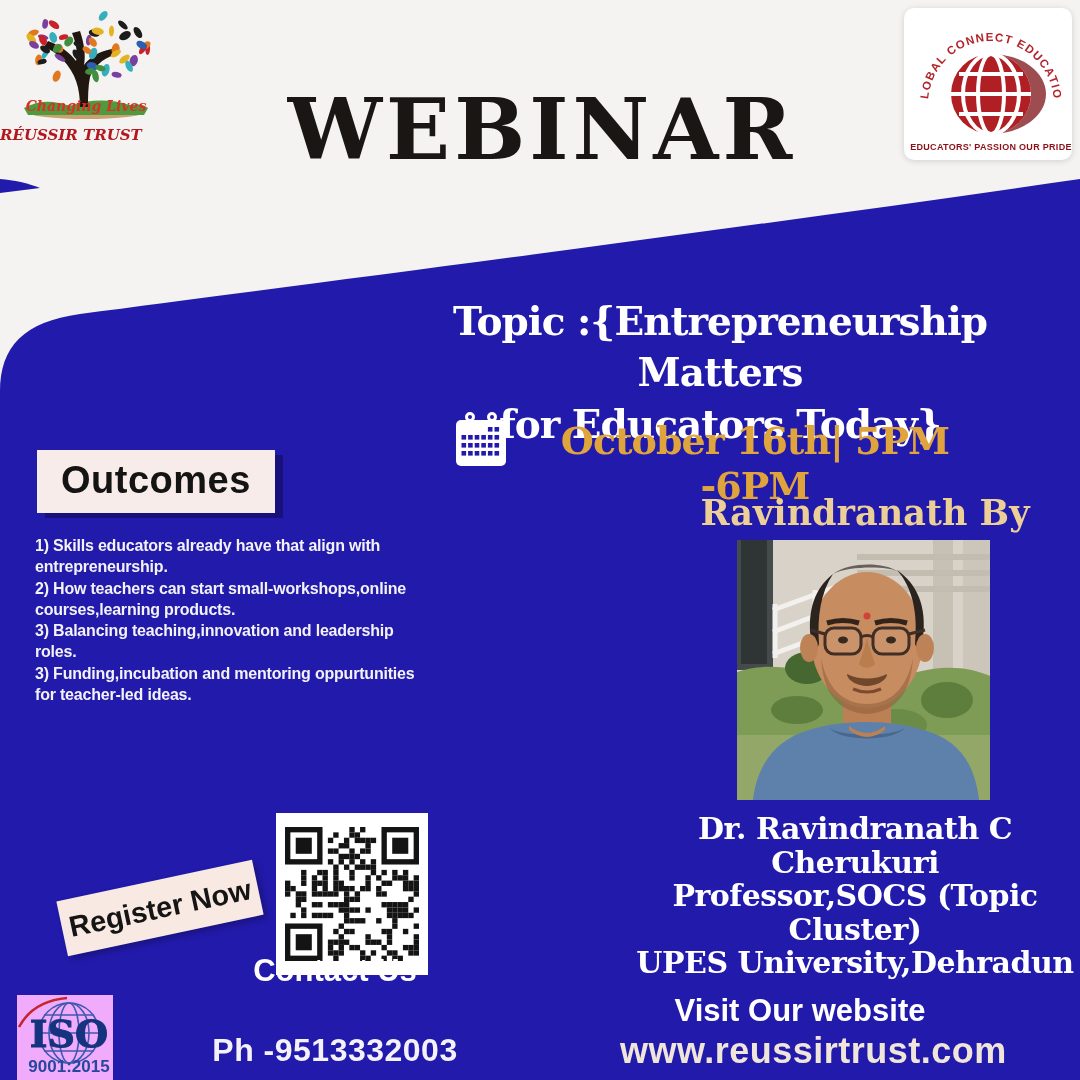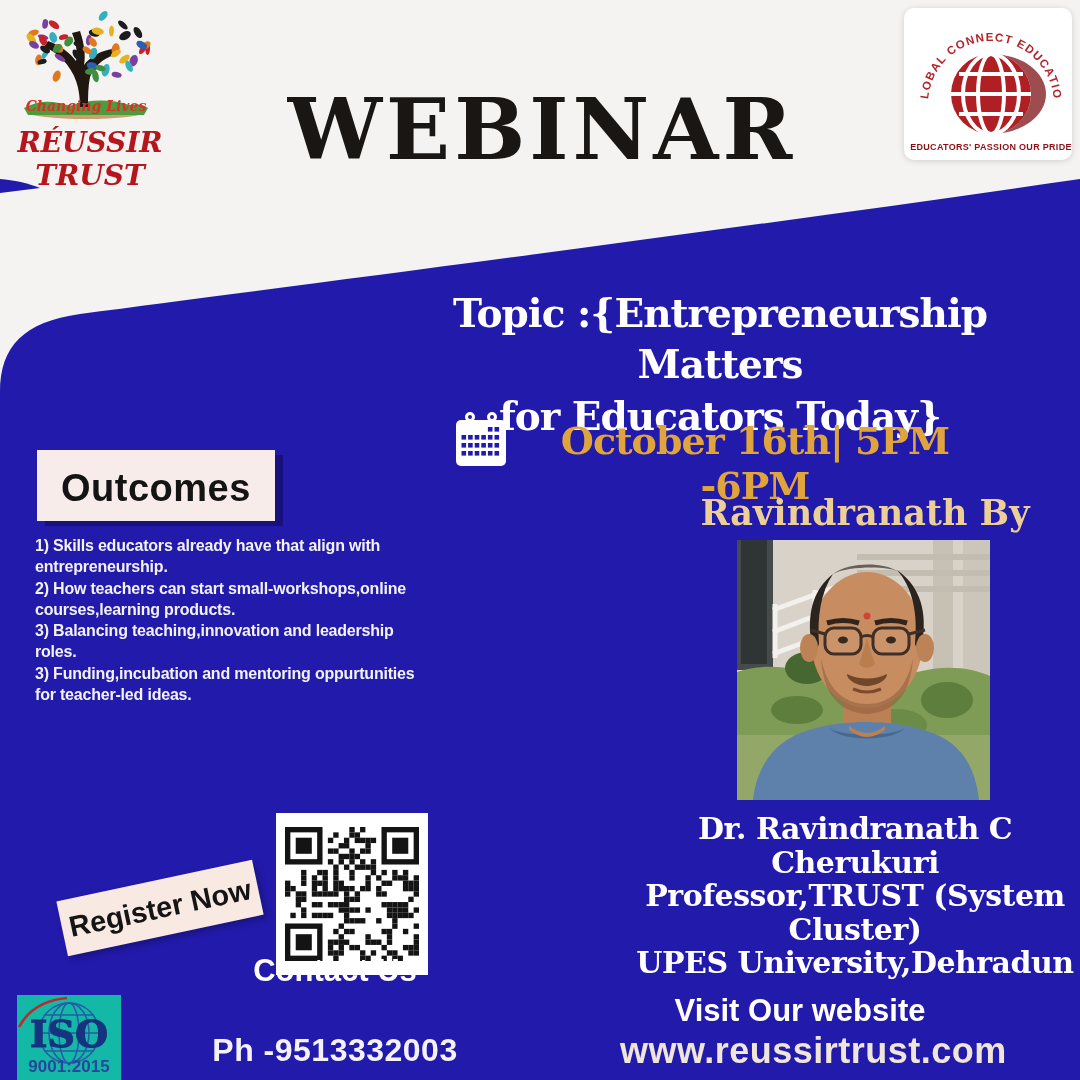--- a/index.html
+++ b/index.html
@@ -3,41 +3,41 @@
 <meta charset="utf-8">
 <style>
   html,body{margin:0;padding:0;background:#dcdcdc;}
   .poster{position:relative;width:1080px;height:1080px;overflow:hidden;
           background:#f4f3f1;font-family:"Liberation Sans",sans-serif;}
   .abs{position:absolute;}
   svg{display:block;}
 
   
   .tree-logo{left:10px;top:6px;width:152px;height:118px;}
-  .reussir-name{left:0px;top:126px;width:180px;text-align:center;
+  .reussir-name{left:0px;top:126px;width:180px;
     font-family:"DejaVu Serif",serif;font-weight:bold;font-style:italic;
-    font-size:28px;color:#b5161d;letter-spacing:0px;}
+    font-size:15px;color:#b5161d;letter-spacing:0px;}
   .kicker{left:0;top:40px;width:1080px;text-align:center;
     font-size:40px;font-weight:bold;color:#eaa53c;letter-spacing:1px;}
   .webinar{left:0;top:80px;width:1016px;text-align:center;
     font-family:"DejaVu Serif",serif;font-weight:bold;
     font-size:84px;color:#191613;letter-spacing:4px;padding-left:34px;}
   .gce-card{right:8px;top:8px;width:168px;height:152px;background:#ffffff;
     border-radius:10px;box-shadow:0 1px 6px rgba(0,0,0,.15);}
 
   
-  .topic{left:390px;top:288px;width:660px;text-align:center;
+  .topic{left:390px;top:296px;width:660px;text-align:center;
     font-family:"DejaVu Serif",serif;font-weight:bold;color:#ffffff;
     font-size:39px;line-height:1.32;letter-spacing:-1px;}
   .cal-icon{left:455px;top:412px;width:52px;height:58px;}
   .datetime{left:520px;top:418px;width:470px;text-align:center;
     font-family:"DejaVu Serif",serif;font-weight:bold;
     font-size:38px;color:#e0a43c;letter-spacing:-1px;}
 
-  .outcomes-box{left:37px;top:450px;padding:17px 24px 11px 24px;background:#f7ece9;
+  .outcomes-box{left:37px;top:450px;padding:9px 24px 11px 24px;background:#f7ece9;
     box-shadow:8px 5px 0 rgba(16,11,86,.55);
     font-size:38px;font-weight:bold;color:#141414;letter-spacing:.5px;}
   .outcomes-list{left:35px;top:535px;width:565px;color:#f3f2f7;
     font-size:16px;font-weight:bold;line-height:1.33;letter-spacing:-.2px;}
   .outcomes-list div{white-space:pre-line;}
 
   .facilitated{left:700px;top:492px;width:330px;text-align:center;
     font-family:"DejaVu Serif",serif;font-weight:bold;
     font-size:35px;color:#eccf97;}
   .photo{left:737px;top:540px;width:253px;height:260px;}
@@ -54,21 +54,21 @@
 
   .contact-h{left:185px;top:953px;width:300px;text-align:center;
     font-size:31px;font-weight:bold;color:#ffffff;}
   .contact-ph{left:185px;top:1032px;width:300px;text-align:center;
     font-size:32px;font-weight:bold;color:#f4f2f8;letter-spacing:.5px;}
   .web-h{left:650px;top:993px;width:300px;text-align:center;
     font-size:31px;font-weight:bold;color:#ffffff;}
   .web-url{left:620px;top:1030px;width:360px;text-align:center;
     font-size:36px;font-weight:bold;color:#efe5d9;letter-spacing:.5px;}
 
-  .iso-badge{left:17px;top:995px;width:104px;height:85px;background:#14b8a6;}
+  .iso-badge{left:17px;top:995px;width:96px;height:85px;background:#f0abfc;}
 </style>
 </head>
 <body>
 
 <div class="poster">
 
   <svg class="abs" style="left:0;top:0" width="1080" height="1080" viewBox="0 0 1080 1080">
     <path d="M0,1080 L0,392 C0,346 24,322 80,314 C340,280 742,228 1080,179 L1080,1080 Z" fill="#221aab"></path>
     <path d="M0,179 C14,180 28,183 40,188 L0,193 Z" fill="#221aab"></path>
   </svg>
@@ -247,21 +247,21 @@
     <path d="M84,118 C86,152 100,172 130,174 C160,172 174,152 176,118 C170,148 154,164 130,164 C106,164 90,148 84,118 Z" fill="#8a5a38" opacity=".5"></path>
     <path d="M110,134 C122,140 138,140 150,134 C150,141 138,146 130,146 C122,146 110,141 110,134 Z" fill="#70472b"></path>
     <path d="M116,149 Q130,155 144,149" stroke="#7d4a30" stroke-width="3" fill="none"></path>
     <path d="M16,260 C20,225 38,200 72,190 C90,184 112,182 130,182 C150,182 172,185 190,191 C222,201 238,224 242,260 Z" fill="#5e81ac"></path>
     <path d="M92,188 C105,202 155,202 168,188 C155,197 105,197 92,188 Z" fill="#48688f"></path>
     <path d="M112,186 Q130,200 148,186 L148,190 Q130,204 112,190 Z" fill="#bb8154"></path>
   </svg>
 
   <div class="abs fac-name">
     <div>Dr. Ravindranath C Cherukuri</div>
-    <div>Professor,TRUST (System Cluster)</div>
+    <div>Professor,SOCS (Topic Cluster)</div>
     <div>UPES University,Dehradun</div>
   </div>
 
   <div class="abs ribbon">
     <span>Register Now</span>
   </div>
   <div class="abs qr-card">
     <svg id="qr-svg" width="134" height="134" viewBox="0 0 25 25">
         <g fill="#141414">
           <rect x="12" y="0" width="1" height="1"></rect>

